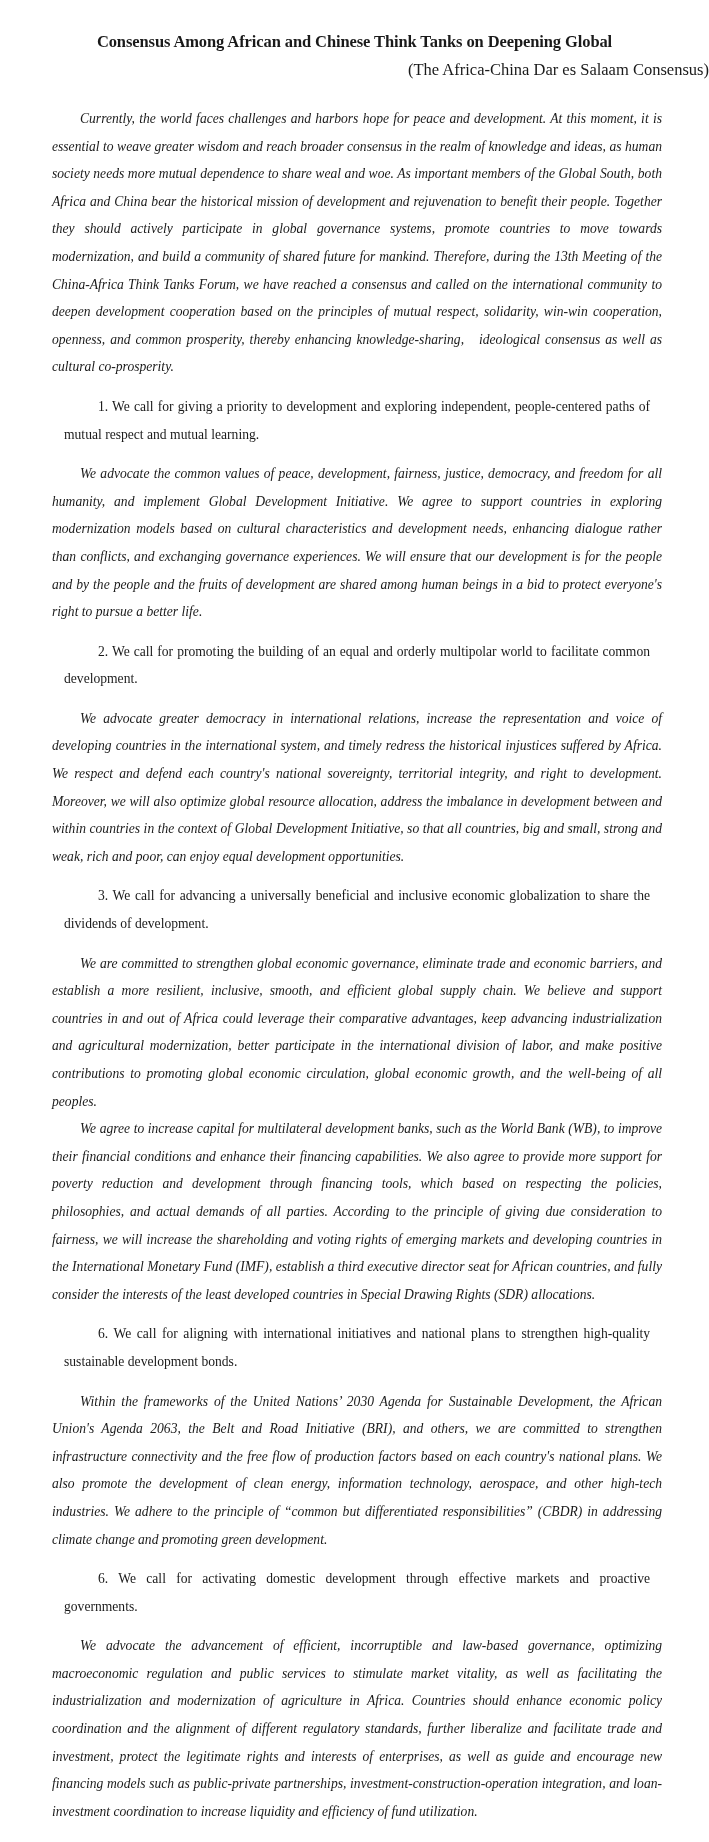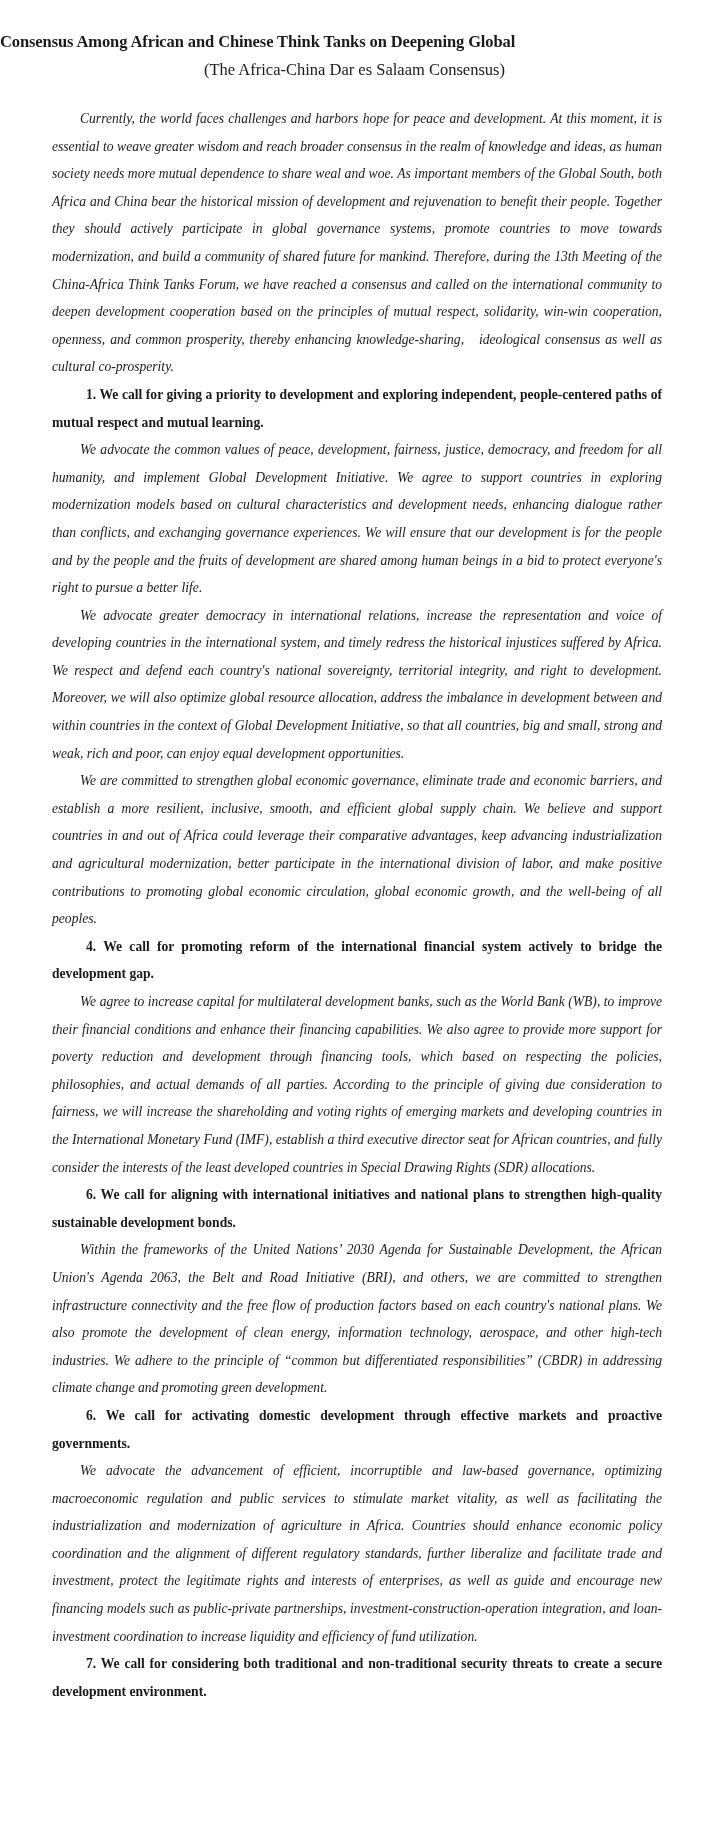--- a/index.html
+++ b/index.html
@@ -10,67 +10,69 @@
     font-family: "Liberation Serif", "DejaVu Serif", serif;
     color: #1a1a1a;
   }
   .page {
     position: relative;
     width: 709px;
     padding: 28px 0 0 0;
     box-sizing: border-box;
   }
   .title {
+    text-align: center;
     font-weight: bold;
     font-size: 16.5px;
     line-height: 28px;
     margin: 0;
     letter-spacing: -0.1px;
   }
   .subtitle {
-    text-align: center;
+    text-align: right;
     font-size: 16.5px;
     line-height: 28px;
     margin: 0 0 21px 0;
   }
   .body {
     margin: 0 47px 0 52px;
     font-size: 13.6px;
     line-height: 27.6px;
     text-align: justify;
   }
   .para {
     margin: 0;
     text-indent: 28px;
     font-style: italic;
   }
   .heading {
-    margin: 0;
+    margin: 12px;
     text-indent: 34px;
-    font-weight: bold;
+    font-weight: normal;
   }
 </style>
 </head>
 <body>
 
 <div class="page">
   <h1 class="title">Consensus Among African and Chinese Think Tanks on Deepening Global</h1>
   <p class="subtitle">(The Africa-China Dar es Salaam Consensus)</p>
 
   <div class="body">
     <p class="para">Currently, the world faces challenges and harbors hope for peace and development. At this moment, it is essential to weave greater wisdom and reach broader consensus in the realm of knowledge and ideas, as human society needs more mutual dependence to share weal and woe. As important members of the Global South, both Africa and China bear the historical mission of development and rejuvenation to benefit their people. Together they should actively participate in global governance systems, promote countries to move towards modernization, and build a community of shared future for mankind. Therefore, during the 13th Meeting of the China-Africa Think Tanks Forum, we have reached a consensus and called on the international community to deepen development cooperation based on the principles of mutual respect, solidarity, win-win cooperation, openness, and common prosperity, thereby enhancing knowledge-sharing,&nbsp;&nbsp;&nbsp;ideological consensus as well as cultural co-prosperity.</p>
 
     <p class="heading">1. We call for giving a priority to development and exploring independent, people-centered paths of mutual respect and mutual learning.</p>
     <p class="para">We advocate the common values of peace, development, fairness, justice, democracy, and freedom for all humanity, and implement Global Development Initiative. We agree to support countries in exploring modernization models based on cultural characteristics and development needs, enhancing dialogue rather than conflicts, and exchanging governance experiences. We will ensure that our development is for the people and by the people and the fruits of development are shared among human beings in a bid to protect everyone's right to pursue a better life.</p>
 
+    <p class="heading">2. We call for promoting the building of an equal and orderly multipolar world to facilitate common development.</p>
     <p class="para">We advocate greater democracy in international relations, increase the representation and voice of developing countries in the international system, and timely redress the historical injustices suffered by Africa. We respect and defend each country's national sovereignty, territorial integrity, and right to development. Moreover, we will also optimize global resource allocation, address the imbalance in development between and within countries in the context of Global Development Initiative, so that all countries, big and small, strong and weak, rich and poor, can enjoy equal development opportunities.</p>
 
+    <p class="heading">3. We call for advancing a universally beneficial and inclusive economic globalization to share the dividends of development.</p>
     <p class="para">We are committed to strengthen global economic governance, eliminate trade and economic barriers, and establish a more resilient, inclusive, smooth, and efficient global supply chain. We believe and support countries in and out of Africa could leverage their comparative advantages, keep advancing industrialization and agricultural modernization, better participate in the international division of labor, and make positive contributions to promoting global economic circulation, global economic growth, and the well-being of all peoples.</p>
 
-    <p class="heading">4. We call for promoting reform of the international financial system actively to bridge the development gap.</p>
     <p class="para">We agree to increase capital for multilateral development banks, such as the World Bank (WB), to improve their financial conditions and enhance their financing capabilities. We also agree to provide more support for poverty reduction and development through financing tools, which based on respecting the policies, philosophies, and actual demands of all parties. According to the principle of giving due consideration to fairness, we will increase the shareholding and voting rights of emerging markets and developing countries in the International Monetary Fund (IMF), establish a third executive director seat for African countries, and fully consider the interests of the least developed countries in Special Drawing Rights (SDR) allocations.</p>
 
     <p class="heading">6. We call for aligning with international initiatives and national plans to strengthen high-quality sustainable development bonds.</p>
     <p class="para">Within the frameworks of the United Nations’ 2030 Agenda for Sustainable Development, the African Union's Agenda 2063, the Belt and Road Initiative (BRI), and others, we are committed to strengthen infrastructure connectivity and the free flow of production factors based on each country's national plans. We also promote the development of clean energy, information technology, aerospace, and other high-tech industries. We adhere to the principle of “common but differentiated responsibilities” (CBDR) in addressing climate change and promoting green development.</p>
 
     <p class="heading">6. We call for activating domestic development through effective markets and proactive governments.</p>
     <p class="para">We advocate the advancement of efficient, incorruptible and law-based governance, optimizing macroeconomic regulation and public services to stimulate market vitality, as well as facilitating the industrialization and modernization of agriculture in Africa. Countries should enhance economic policy coordination and the alignment of different regulatory standards, further liberalize and facilitate trade and investment, protect the legitimate rights and interests of enterprises, as well as guide and encourage new financing models such as public-private partnerships, investment-construction-operation integration, and loan-investment coordination to increase liquidity and efficiency of fund utilization.</p>
 
     <p class="heading">7. We call for considering both traditional and non-traditional security threats to create a secure development environment.</p>
 

